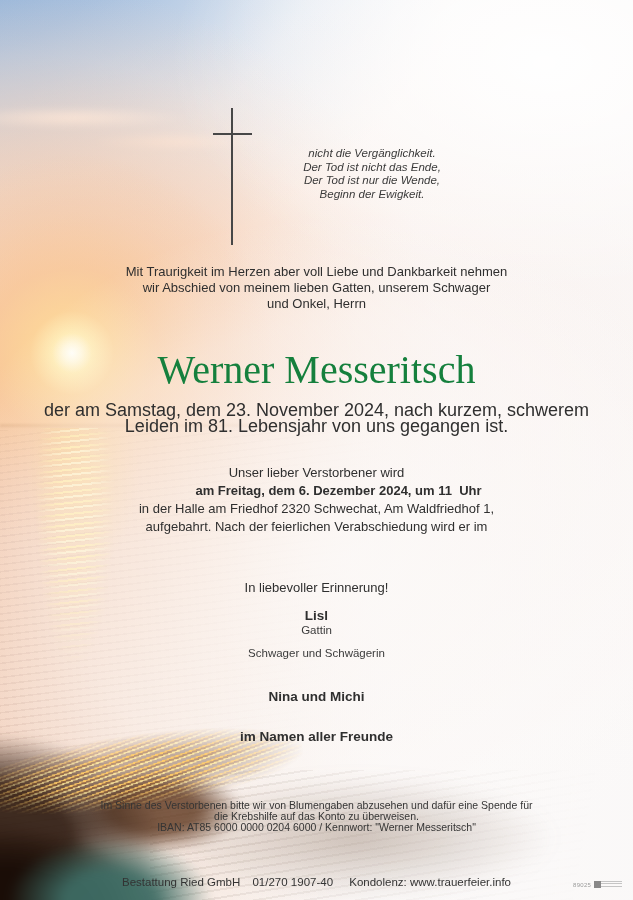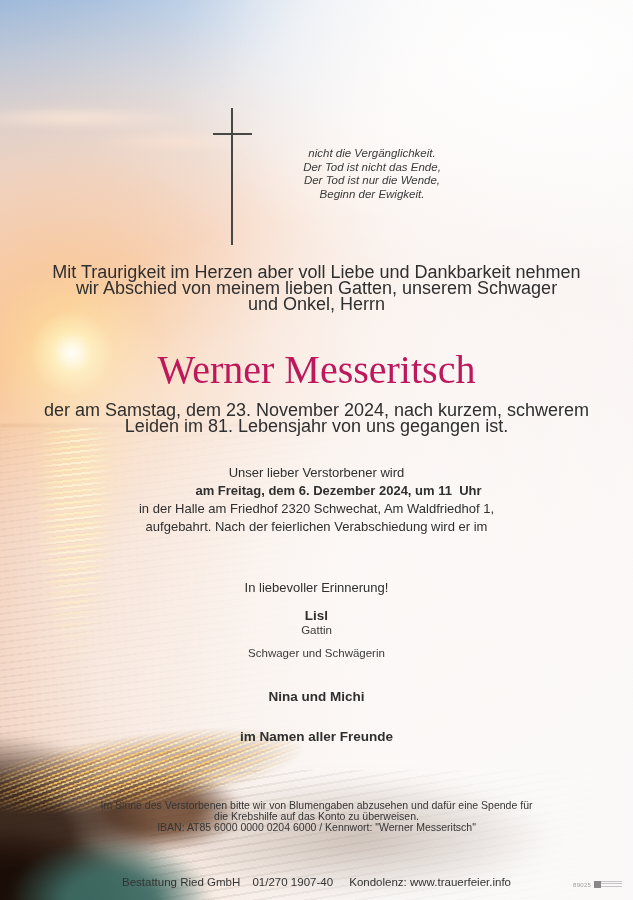--- a/index.html
+++ b/index.html
@@ -55,22 +55,22 @@
     -webkit-mask-image:radial-gradient(ellipse at 45% 50%, #000 30%, transparent 72%);
     mask-image:radial-gradient(ellipse at 45% 50%, #000 30%, transparent 72%);}
   
   .cross{position:absolute;left:213px;top:108px;width:39px;height:137px;}
   .cross .v{position:absolute;left:18px;top:0;width:1.5px;height:137px;background:#474747;}
   .cross .h{position:absolute;left:0;top:25px;width:39px;height:1.5px;background:#474747;}
   
   .tblock{position:absolute;left:0;width:100%;text-align:center;}
   .quote{position:absolute;left:241px;top:147px;width:262px;text-align:center;
     font-style:italic;font-size:11.5px;line-height:13.5px;color:#3a3a3a;}
-  .intro{top:264px;font-size:18px;line-height:16px;}
-  .deceased{top:348px;font-family:"Liberation Serif",serif;font-size:40px;line-height:44px;color:#be185d;}
+  .intro{top:264px;font-size:13px;line-height:16px;}
+  .deceased{top:348px;font-family:"Liberation Serif",serif;font-size:40px;line-height:44px;color:#15803d;}
   .death{top:402px;font-size:18px;line-height:16px;}
   .funeral{top:464px;font-size:13px;line-height:18px;}
   .funeral .b{font-weight:700;margin-left:44px;}
   .remembrance{top:580px;font-size:13px;}
   .mourner{position:absolute;left:0;width:100%;text-align:center;}
   .mname{font-size:13.5px;font-weight:700;line-height:14px;}
   .mrel{font-size:11.5px;line-height:13px;margin-top:1px;color:#3c3c3c;}
   .m1{top:609px;} .m2{top:646px;} .m3{top:690px;} .m4{top:730px;}
   .donation{top:800px;font-size:10.5px;line-height:10.8px;color:#353535;}
   .footer{top:876px;font-size:11.5px;color:#333;}

